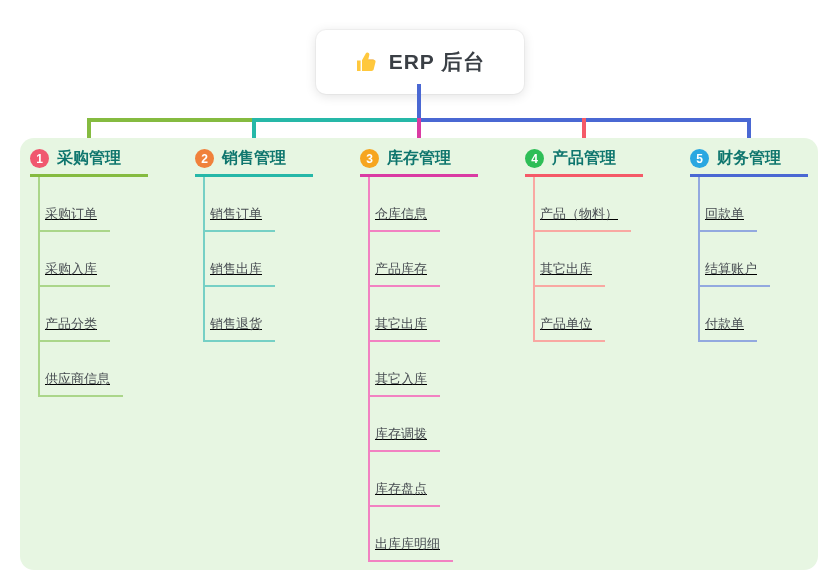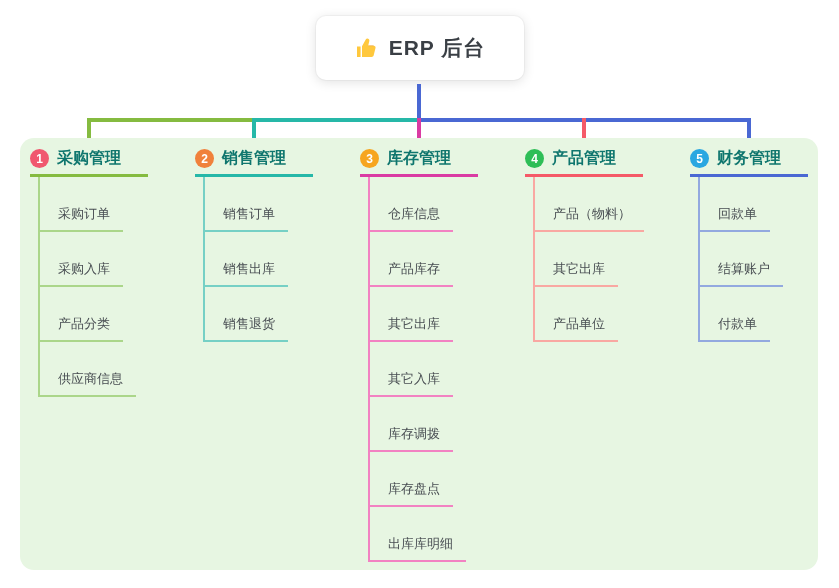--- a/index.html
+++ b/index.html
@@ -2,21 +2,21 @@
 <html><head>
 <meta charset="utf-8">
 <style>
   * { margin:0; padding:0; box-sizing:border-box; }
   html,body { width:839px; height:588px; background:#ffffff;
               font-family:"Liberation Sans","DejaVu Sans",sans-serif; overflow:hidden; }
   .stage { position:relative; width:839px; height:588px; }
 
   
   .root-node {
-    position:absolute; left:316px; top:16px; width:208px; height:64px;
+    position:absolute; left:316px; top:30px; width:208px; height:64px;
     background:#ffffff; border-radius:10px;
     box-shadow:0 2px 12px rgba(0,0,0,0.12), 0 0 0 1px rgba(0,0,0,0.03);
     display:flex; align-items:center; justify-content:center; gap:10px;
     cursor:pointer;
   }
   .root-node .label { font-size:21px; font-weight:600; color:#3a3f45; letter-spacing:1px; }
   .thumb-icon { width:24px; height:24px; display:block; }
 
   
   .line { position:absolute; }
@@ -52,21 +52,21 @@
   .badge {
     width:19px; height:19px; border-radius:50%; background:var(--badge);
     color:#fff; font-size:12px; font-weight:bold;
     display:flex; align-items:center; justify-content:center; flex:0 0 auto;
   }
   .branch-title { font-size:16px; font-weight:600; color:#0f766e; white-space:nowrap; }
 
   .branch-children { margin-left:8px; border-left:2px solid var(--light); }
   .child-row {
     height:55px; width:fit-content; border-bottom:2px solid var(--light);
-    display:flex; align-items:flex-end; padding:0 13px 7px 18px; cursor:pointer;
+    display:flex; align-items:flex-end; padding:0 13px 7px 5px; cursor:pointer;text-decoration:underline;
   }
   .child-label { font-size:13px; color:#484d52; white-space:nowrap; }
 </style>
 </head>
 <body>
 
 <div class="stage">
 
   <div class="root-node">
     <svg class="thumb-icon" viewBox="0 0 24 24" fill="#FFC83D" xmlns="http://www.w3.org/2000/svg">

